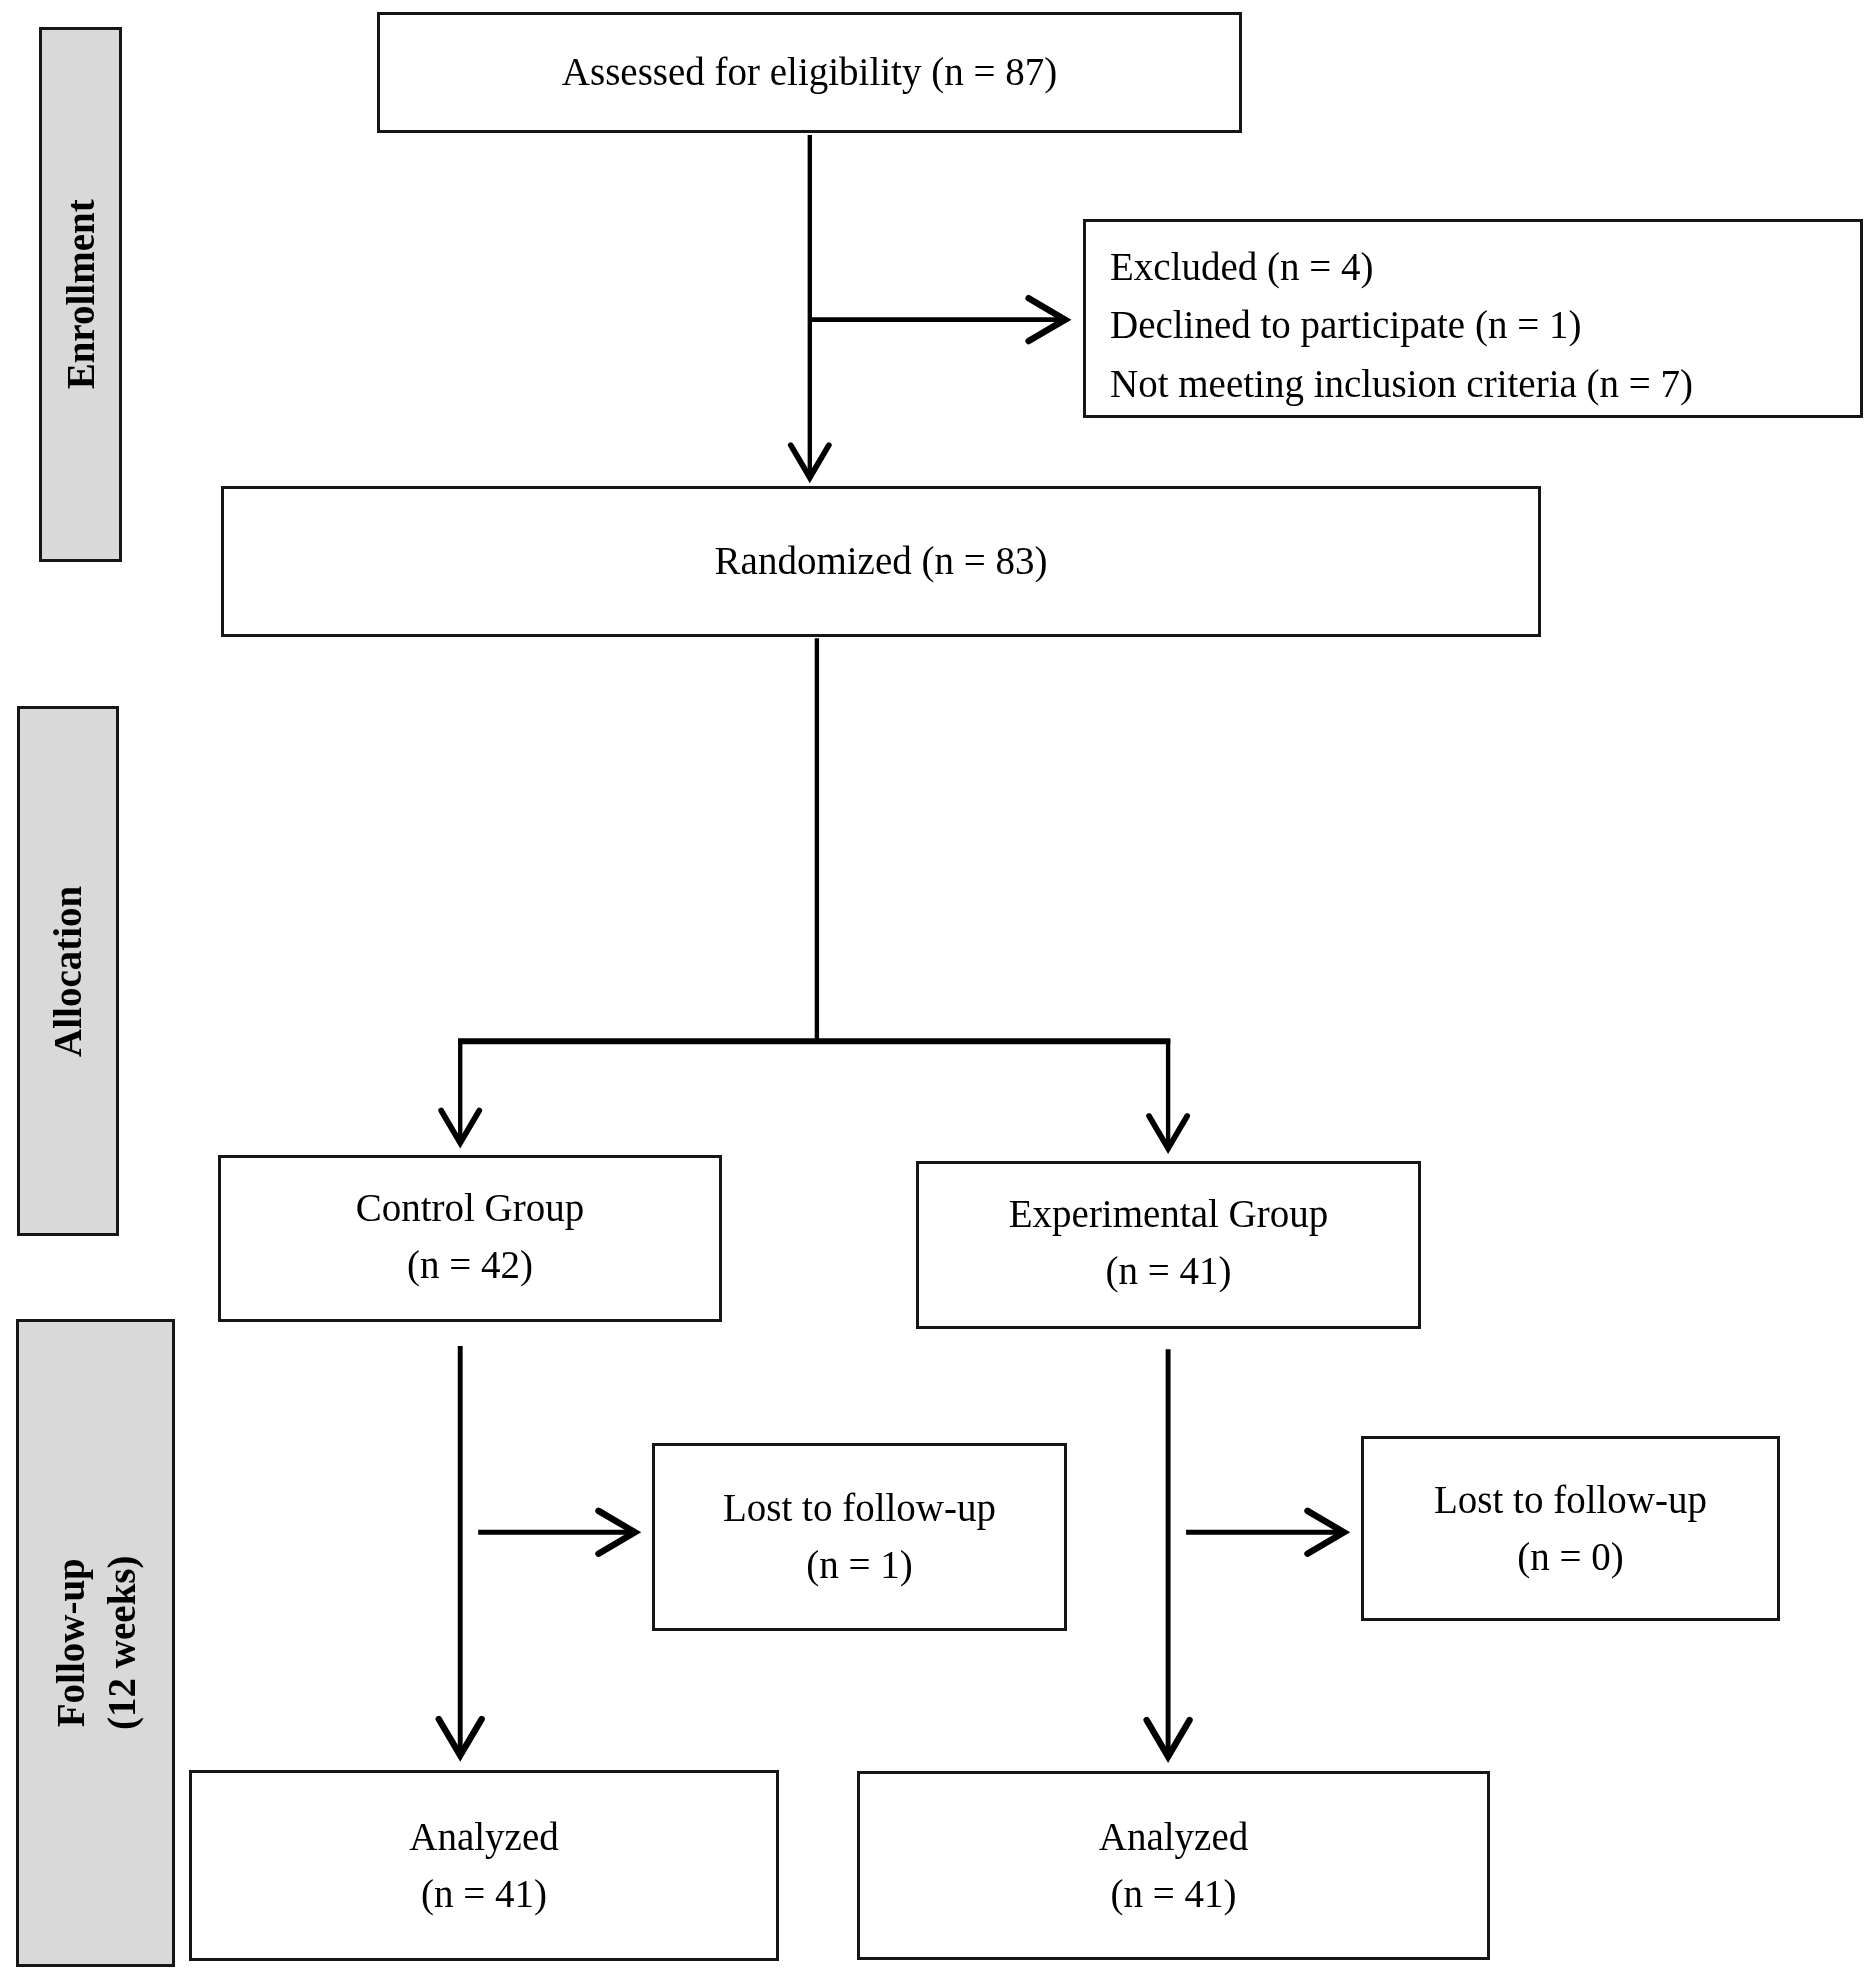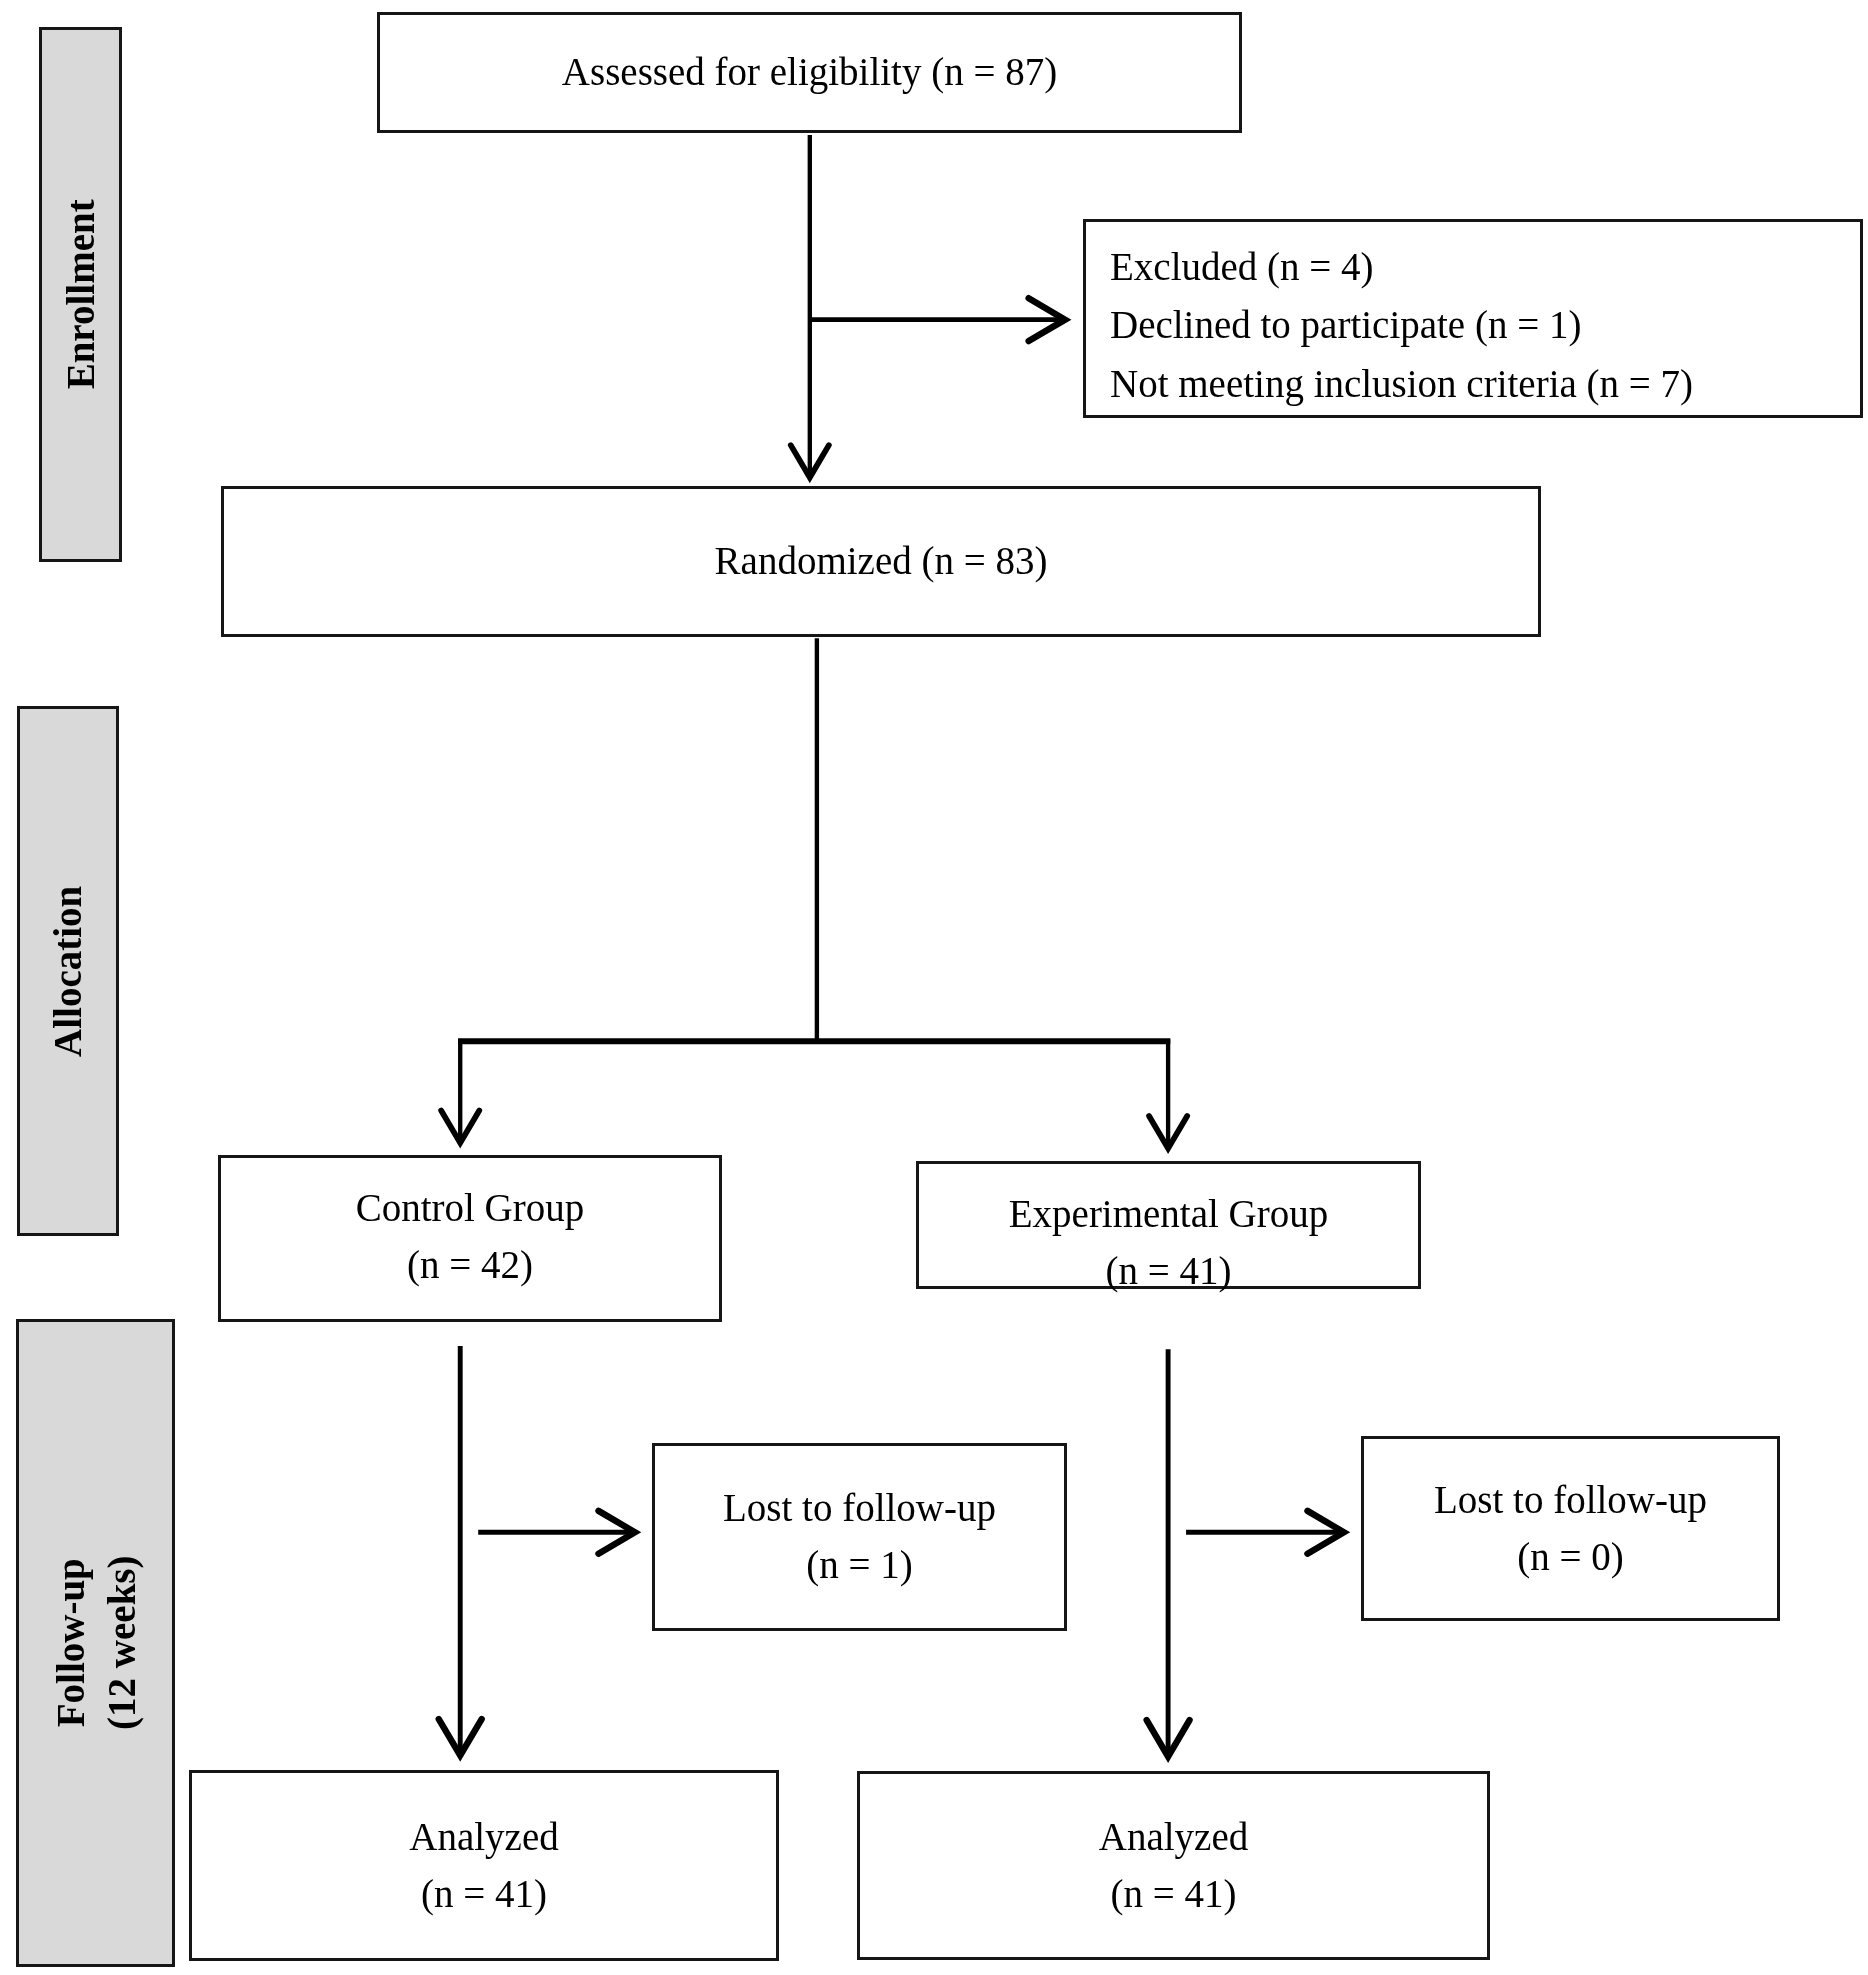--- a/index.html
+++ b/index.html
@@ -123,21 +123,21 @@
 
   <div class="box" style="left:221px; top:486px; width:1320px; height:151px;">
     <span>Randomized (n = 83)</span>
   </div>
 
   <div class="box top-pad" style="left:218px; top:1155px; width:504px; height:167px;">
     <span>Control Group</span>
     <span>(n = 42)</span>
   </div>
 
-  <div class="box top-pad" style="left:916px; top:1161px; width:505px; height:128px;">
+  <div class="box top-pad" style="left:916px; top:1161px; width:505px; height:168px;">
     <span>Experimental Group</span>
     <span>(n = 41)</span>
   </div>
 
   <div class="box" style="left:652px; top:1443px; width:415px; height:188px;">
     <span>Lost to follow-up</span>
     <span>(n = 1)</span>
   </div>
 
   <div class="box" style="left:1361px; top:1436px; width:419px; height:185px;">

